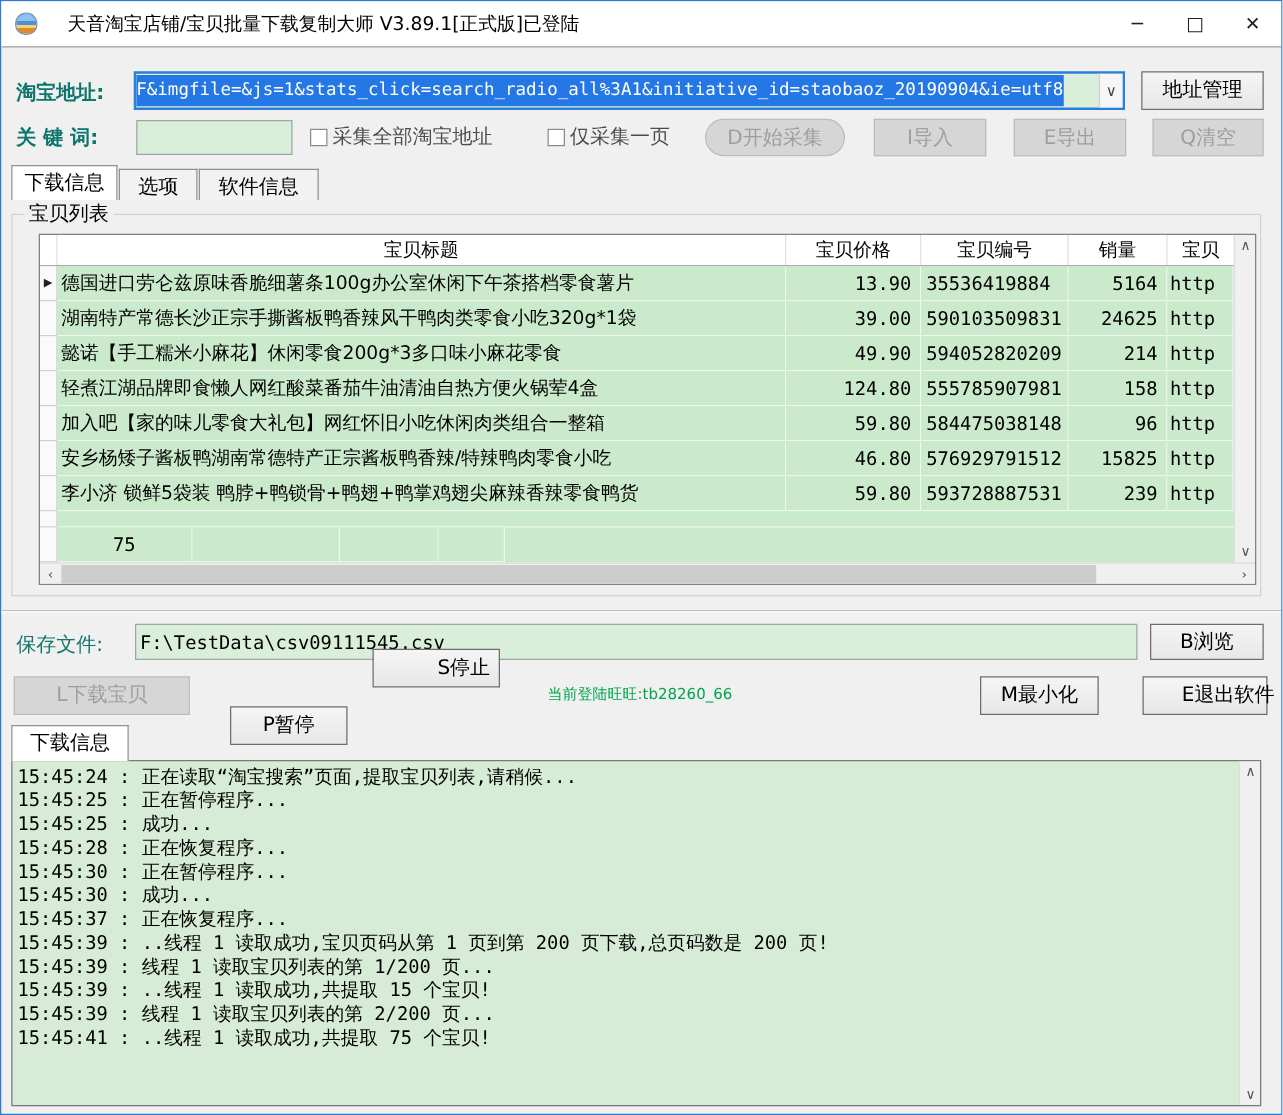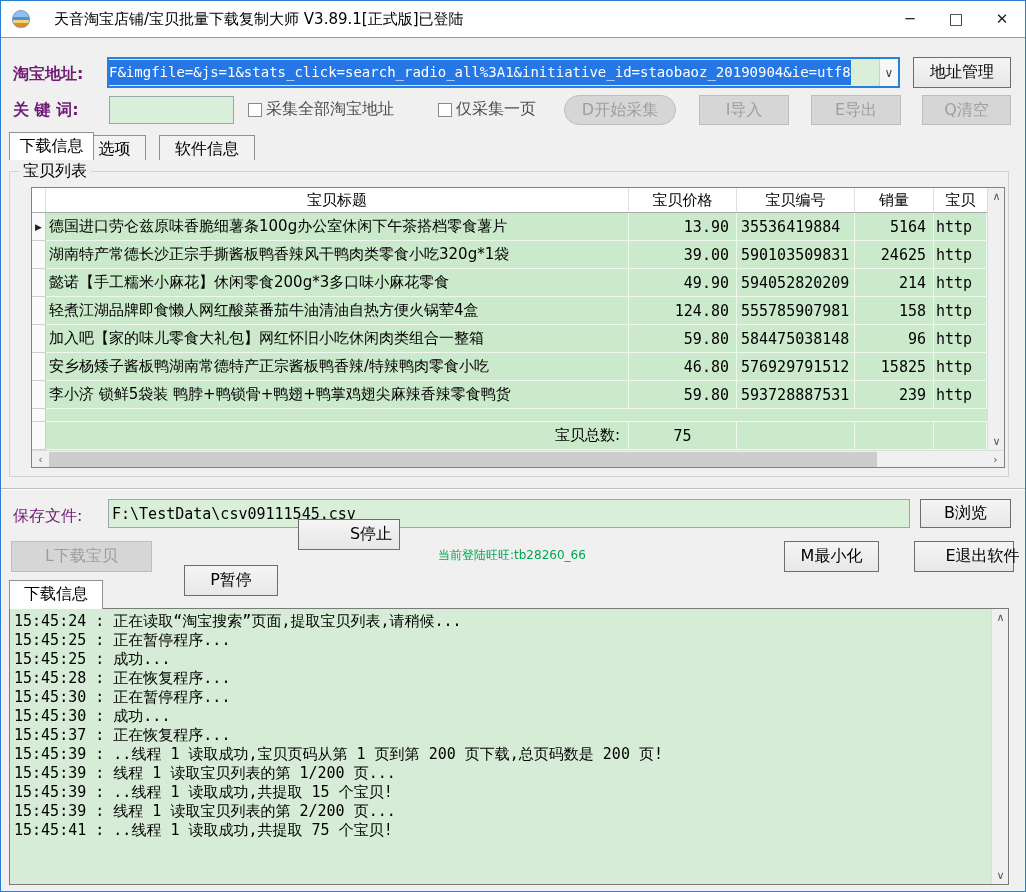--- a/index.html
+++ b/index.html
@@ -13,21 +13,21 @@
               border-bottom:1px solid #9b9b9b; display:flex; align-items:center;gap:16px; }
   .app-icon { width:18px; height:18px; margin-left:11px; border-radius:50% 50% 46% 46%;
               background:linear-gradient(180deg,#8ec1f0 0 38%,#4d8fd8 38% 55%,#f5d373 55% 72%,#e08a28 72%);
               border:1px solid #7a96c0; flex:0 0 auto; }
   .title-text { margin-left:8px; font-size:15px; color:#000; white-space:nowrap; }
   .caption-btns { margin-left:auto; display:flex; height:100%; }
   .cap-btn { width:46px; display:flex; align-items:center; justify-content:center;
              font-size:15px; color:#222; cursor:default; }
 
   
-  .lbl { position:absolute; font-size:16px; color:#701a75; white-space:nowrap; }
+  .lbl { position:absolute; font-size:16px; color:#0f766e; white-space:nowrap; }
   .bold { font-weight:bold; }
   .btn { position:absolute; display:flex; align-items:center; justify-content:center;
          font-size:16px; color:#000; background:linear-gradient(#f5f5f5,#e7e7e7);
          border:1px solid #6d6d6d; white-space:nowrap; }
   .btn.disabled { background:#d6d6d6; border-color:#bdbdbd; color:#9e9e9e; }
 
   .greenfield { background:#d9efd9; border:1px solid #9aa7a7; font-size:15px;
                 font-family:"DejaVu Sans Mono","Liberation Mono",monospace; color:#000;
                 padding:0 3px; position:absolute; }
 
@@ -135,21 +135,21 @@
   <div class="cb" style="left:437px; top:98px;">
     <span class="box"></span>
     <span>仅采集一页</span>
   </div>
   <div class="btn disabled" style="left:563px; top:94px; width:112px; height:30px;border-radius:15px;">D开始采集</div>
   <div class="btn disabled" style="left:698px; top:94px; width:90px; height:30px;">I导入</div>
   <div class="btn disabled" style="left:810px; top:94px; width:90px; height:30px;">E导出</div>
   <div class="btn disabled" style="left:921px; top:94px; width:89px; height:30px;">Q清空</div>
 
   <div class="tab active" style="left:8px; top:131px; width:85px; height:28px;">下载信息</div>
-  <div class="tab" style="left:82px; top:134px; width:63px; height:25px;">选项</div>
+  <div class="tab" style="left:94px; top:134px; width:63px; height:25px;">选项</div>
   <div class="tab" style="left:158px; top:134px; width:96px; height:25px;">软件信息</div>
 
   <div class="groupbox"></div>
   <div class="gb-label">宝贝列表</div>
 
   <div class="grid">
 
     <div class="g-row g-head">
       <div class="hcell" style="width:14px;"></div>
       <div class="hcell" style="width:583px;">宝贝标题</div>
@@ -217,21 +217,20 @@
       <div class="cell c-sales mono">239</div>
       <div class="cell c-url mono">http</div>
     </div>
 
     <div class="g-row filler">
       <div class="cell c-sel"></div>
       <div class="cell" style="flex:1; border-right:none;"></div>
     </div>
     <div class="g-row sumrow">
       <div class="cell c-sel"></div>
-      <div class="cell c-title sum-label">宝贝总数:</div>
       <div class="cell c-price sum-val mono">75</div>
       <div class="cell c-id"></div>
       <div class="cell c-sales"></div>
       <div class="cell c-url"></div>
     </div>
 
     <div class="vscroll">
       <div class="sb-arrow" style="top:0;">∧</div>
       <div class="sb-arrow" style="bottom:0;">∨</div>
     </div>

